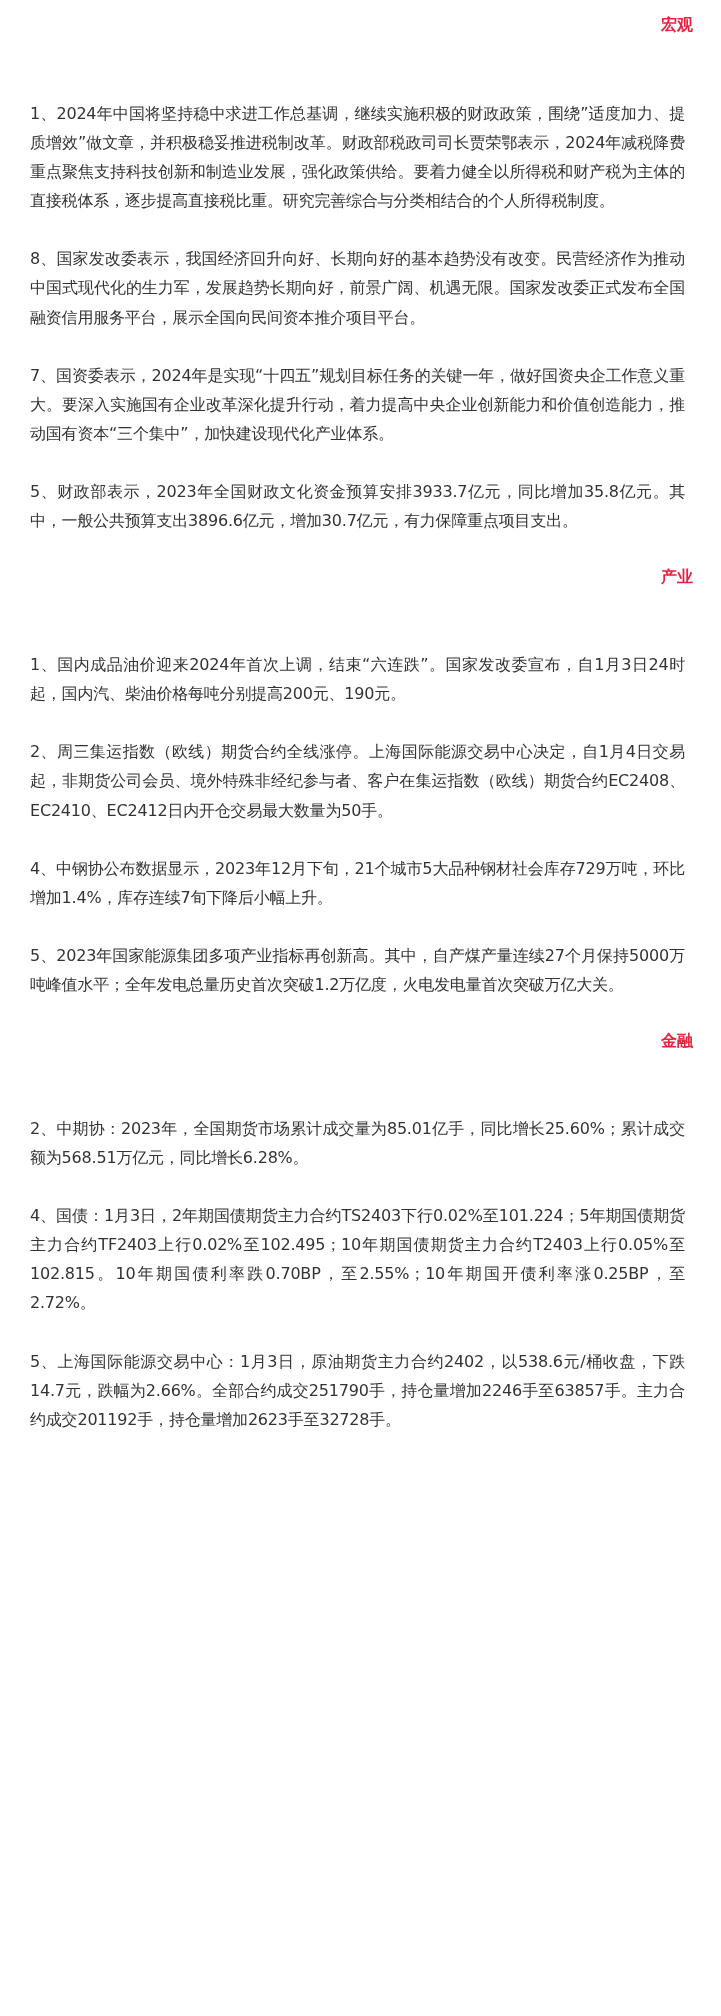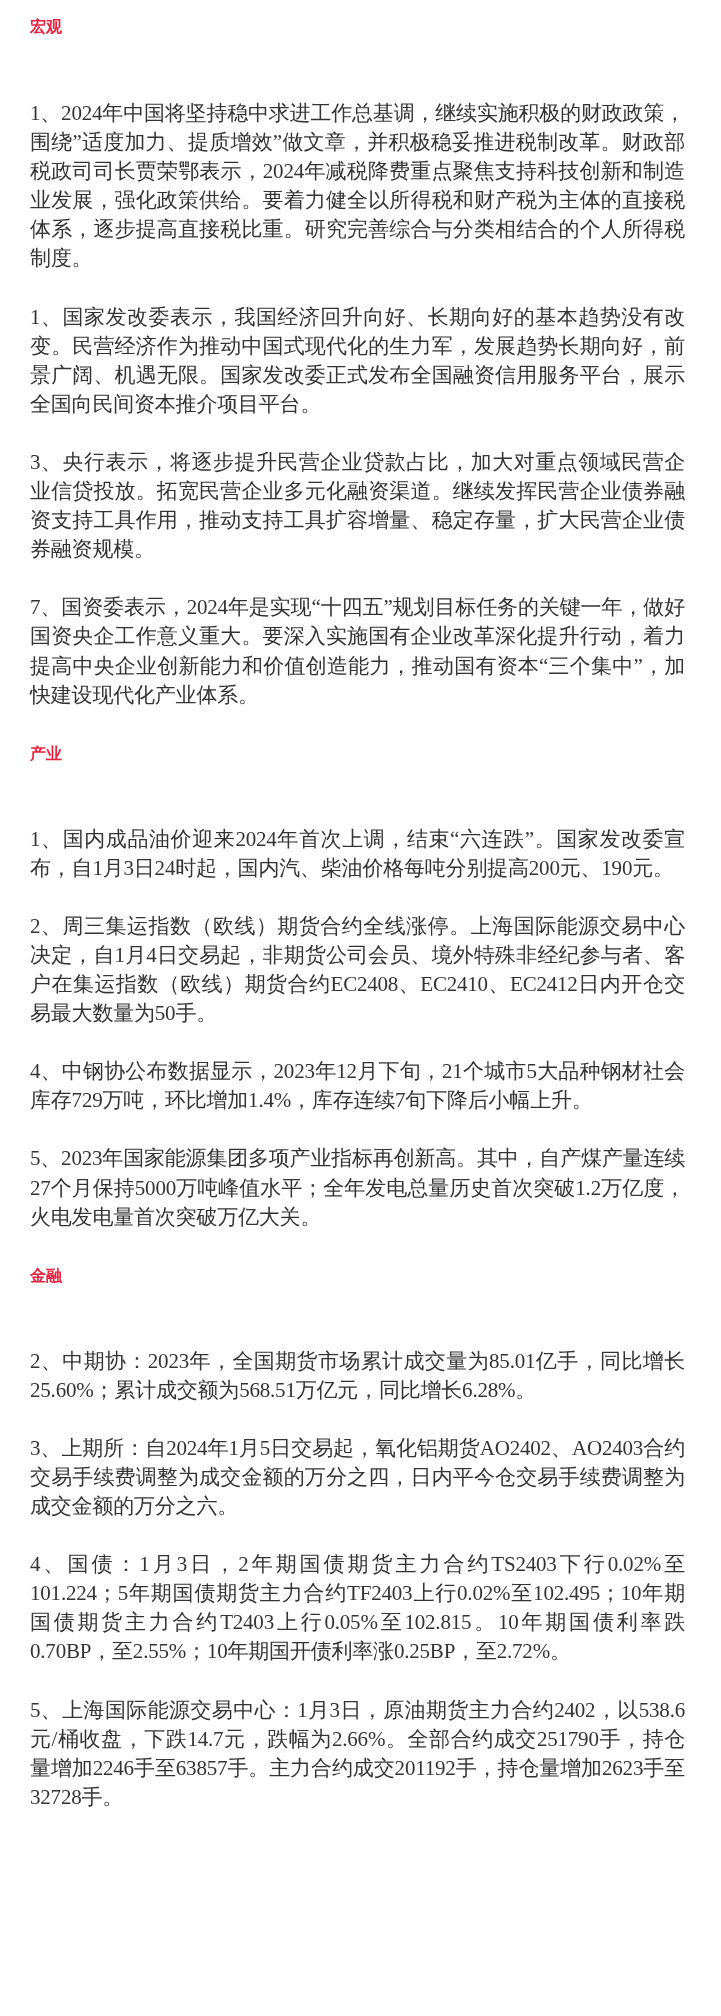--- a/index.html
+++ b/index.html
@@ -5,62 +5,61 @@
     html, body { margin: 0; padding: 0; background: #ffffff; }
     body {
       width: 721px;
       height: 2016px;
       overflow: hidden;
       font-family: "DejaVu Sans", "Liberation Sans", sans-serif;
       color: #333333;
     }
     .article { padding: 0 28px 0 30px; box-sizing: border-box; width: 721px; }
     .section-heading {
-      text-align: left;
+      text-align: right;
       color: #e8233f;
       font-size: 16px;
       font-weight: bold;
       height: 29px;
       line-height: 29px;
       margin: 0;
+      font-family: Liberation Mono, monospace;
     }
     .section-heading.first { margin-top: 12px; margin-bottom: 58px; }
     .section-heading.mid { margin-bottom: 57px; }
     .para {
-      font-size: 21px;
+      font-size: 16px;
       line-height: 29.1px;
       margin: 0 8px 29px 0;
       text-align: justify;
       letter-spacing: -0.2px;
-      font-family: Liberation Serif, serif;
     }
   </style>
 </head>
 <body>
 
 <div class="article">
 
   <h2 class="section-heading first">宏观</h2>
   <div>
     <p class="para">1、2024年中国将坚持稳中求进工作总基调，继续实施积极的财政政策，围绕”适度加力、提质增效”做文章，并积极稳妥推进税制改革。财政部税政司司长贾荣鄂表示，2024年减税降费重点聚焦支持科技创新和制造业发展，强化政策供给。要着力健全以所得税和财产税为主体的直接税体系，逐步提高直接税比重。研究完善综合与分类相结合的个人所得税制度。</p>
-    <p class="para">1、国家发改委表示，我国经济回升向好、长期向好的基本趋势没有改变。民营经济作为推动中国式现代化的生力军，发展趋势长期向好，前景广阔、机遇无限。国家发改委正式发布全国融资信用服务平台，展示全国向民间资本推介项目平台。</p>
-    <p class="para">3、央行表示，将逐步提升民营企业贷款占比，加大对重点领域民营企业信贷投放。拓宽民营企业多元化融资渠道。继续发挥民营企业债券融资支持工具作用，推动支持工具扩容增量、稳定存量，扩大民营企业债券融资规模。</p>
+    <p class="para">8、国家发改委表示，我国经济回升向好、长期向好的基本趋势没有改变。民营经济作为推动中国式现代化的生力军，发展趋势长期向好，前景广阔、机遇无限。国家发改委正式发布全国融资信用服务平台，展示全国向民间资本推介项目平台。</p>
     <p class="para">7、国资委表示，2024年是实现“十四五”规划目标任务的关键一年，做好国资央企工作意义重大。要深入实施国有企业改革深化提升行动，着力提高中央企业创新能力和价值创造能力，推动国有资本“三个集中”，加快建设现代化产业体系。</p>
+    <p class="para">5、财政部表示，2023年全国财政文化资金预算安排3933.7亿元，同比增加35.8亿元。其中，一般公共预算支出3896.6亿元，增加30.7亿元，有力保障重点项目支出。</p>
   </div>
 
   <h2 class="section-heading mid">产业</h2>
   <div>
     <p class="para">1、国内成品油价迎来2024年首次上调，结束“六连跌”。国家发改委宣布，自1月3日24时起，国内汽、柴油价格每吨分别提高200元、190元。</p>
     <p class="para">2、周三集运指数（欧线）期货合约全线涨停。上海国际能源交易中心决定，自1月4日交易起，非期货公司会员、境外特殊非经纪参与者、客户在集运指数（欧线）期货合约EC2408、EC2410、EC2412日内开仓交易最大数量为50手。</p>
     <p class="para">4、中钢协公布数据显示，2023年12月下旬，21个城市5大品种钢材社会库存729万吨，环比增加1.4%，库存连续7旬下降后小幅上升。</p>
     <p class="para">5、2023年国家能源集团多项产业指标再创新高。其中，自产煤产量连续27个月保持5000万吨峰值水平；全年发电总量历史首次突破1.2万亿度，火电发电量首次突破万亿大关。</p>
   </div>
 
   <h2 class="section-heading mid">金融</h2>
   <div>
     <p class="para">2、中期协：2023年，全国期货市场累计成交量为85.01亿手，同比增长25.60%；累计成交额为568.51万亿元，同比增长6.28%。</p>
-    <p class="para">3、上期所：自2024年1月5日交易起，氧化铝期货AO2402、AO2403合约交易手续费调整为成交金额的万分之四，日内平今仓交易手续费调整为成交金额的万分之六。</p>
     <p class="para">4、国债：1月3日，2年期国债期货主力合约TS2403下行0.02%至101.224；5年期国债期货主力合约TF2403上行0.02%至102.495；10年期国债期货主力合约T2403上行0.05%至102.815。10年期国债利率跌0.70BP，至2.55%；10年期国开债利率涨0.25BP，至2.72%。</p>
     <p class="para">5、上海国际能源交易中心：1月3日，原油期货主力合约2402，以538.6元/桶收盘，下跌14.7元，跌幅为2.66%。全部合约成交251790手，持仓量增加2246手至63857手。主力合约成交201192手，持仓量增加2623手至32728手。</p>
 
   </div>
 
 </div>
 
 </body></html>

